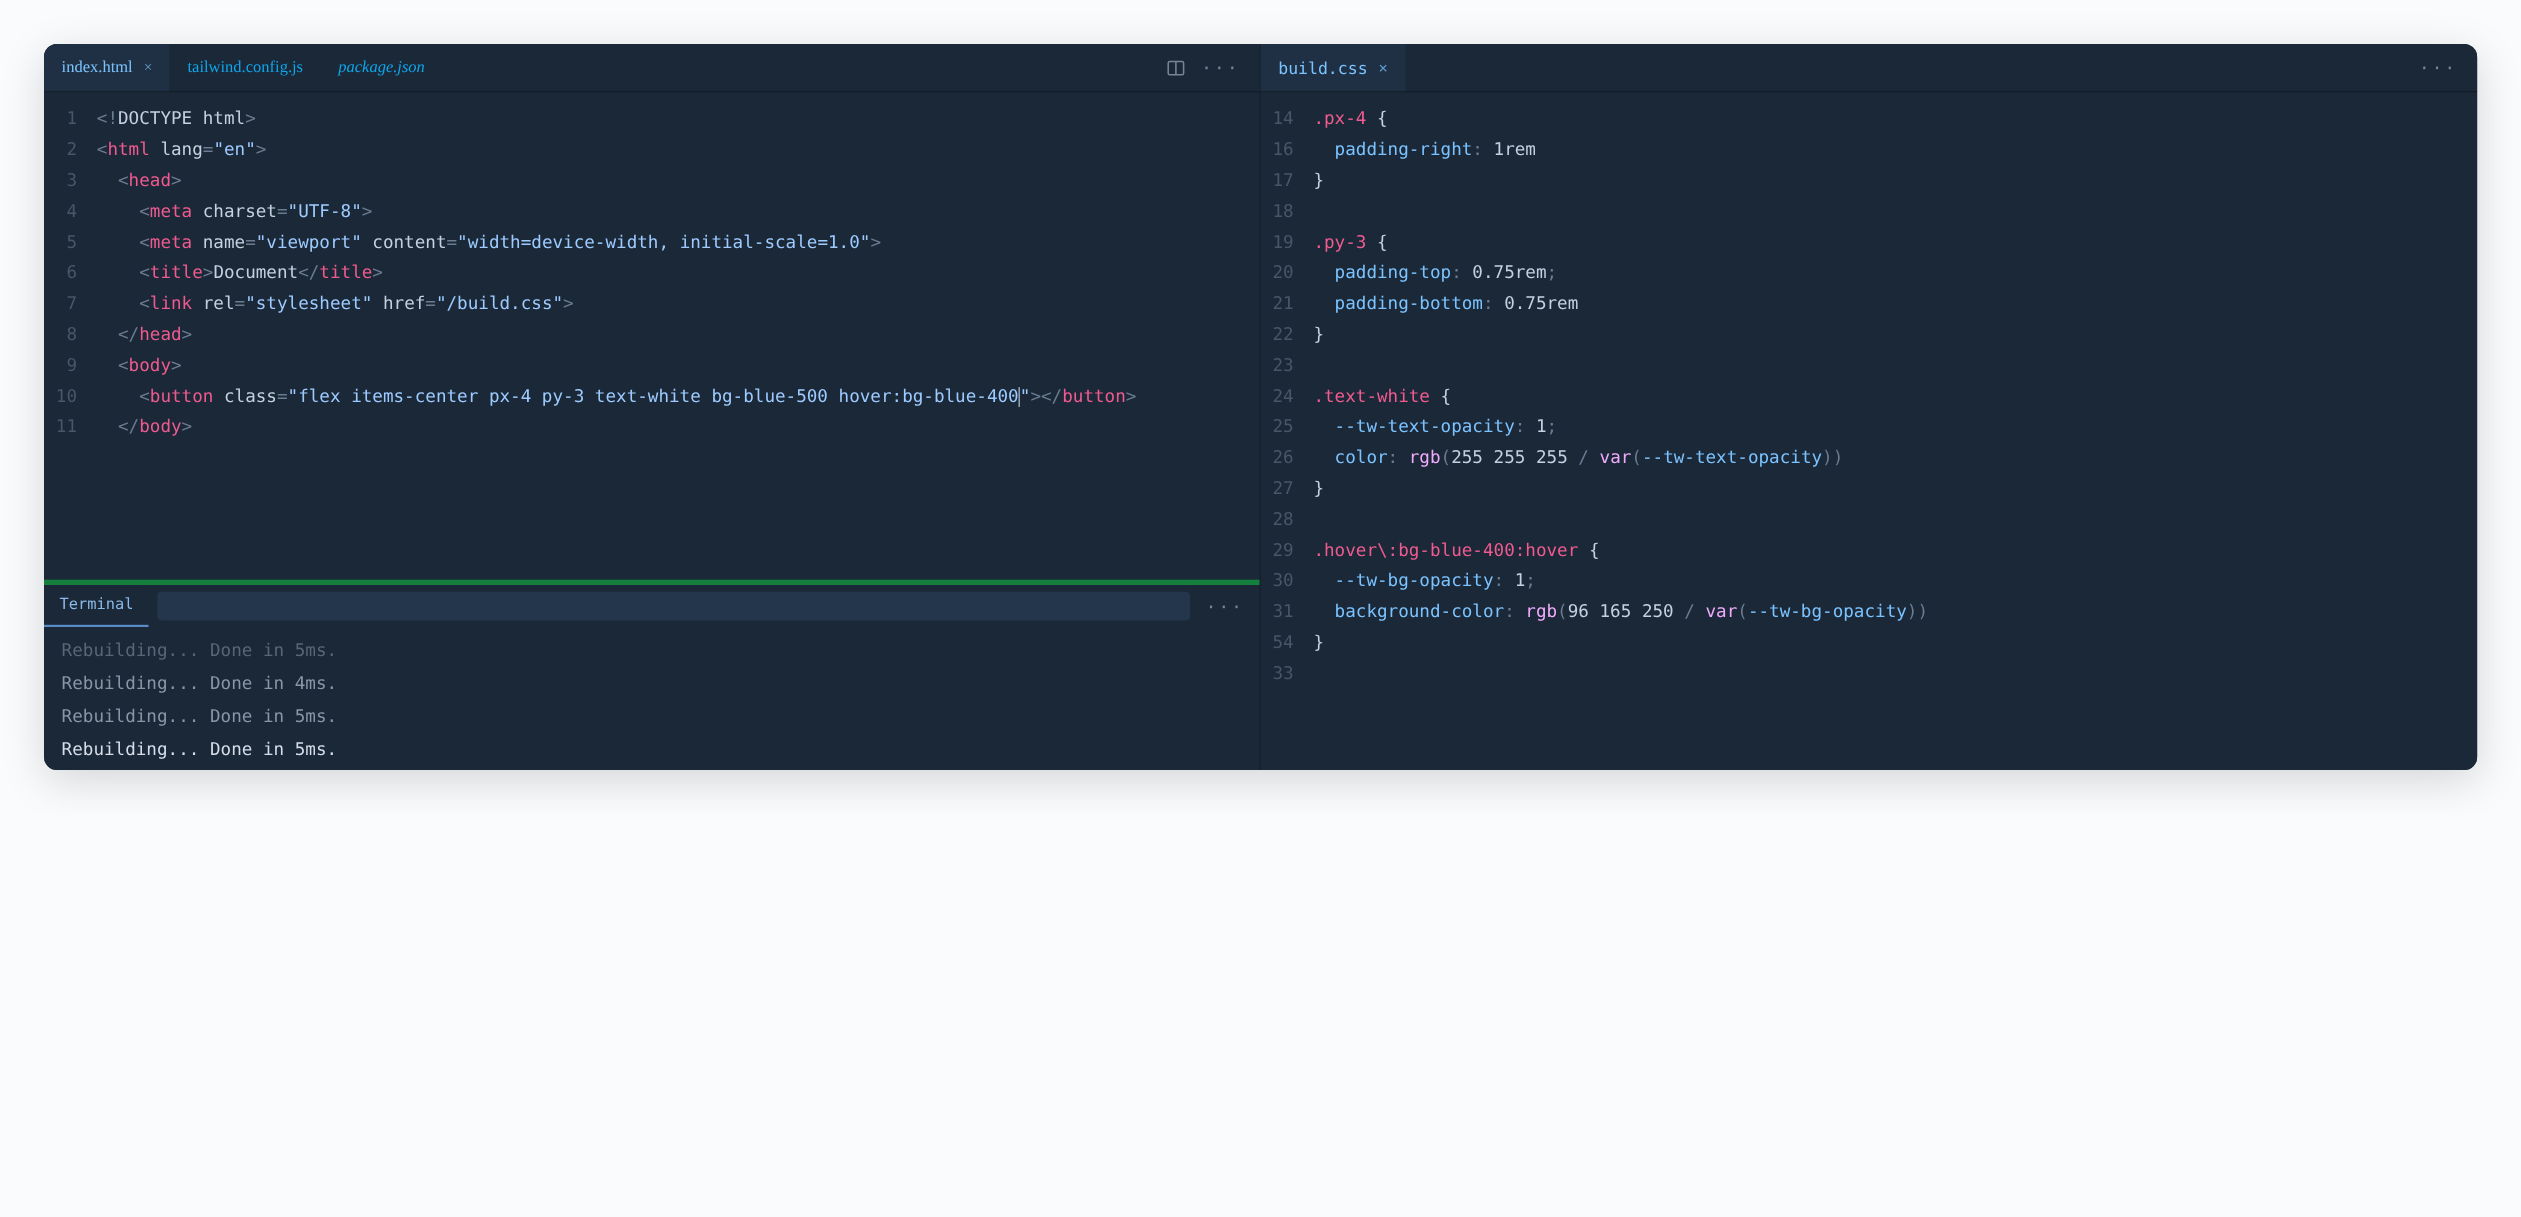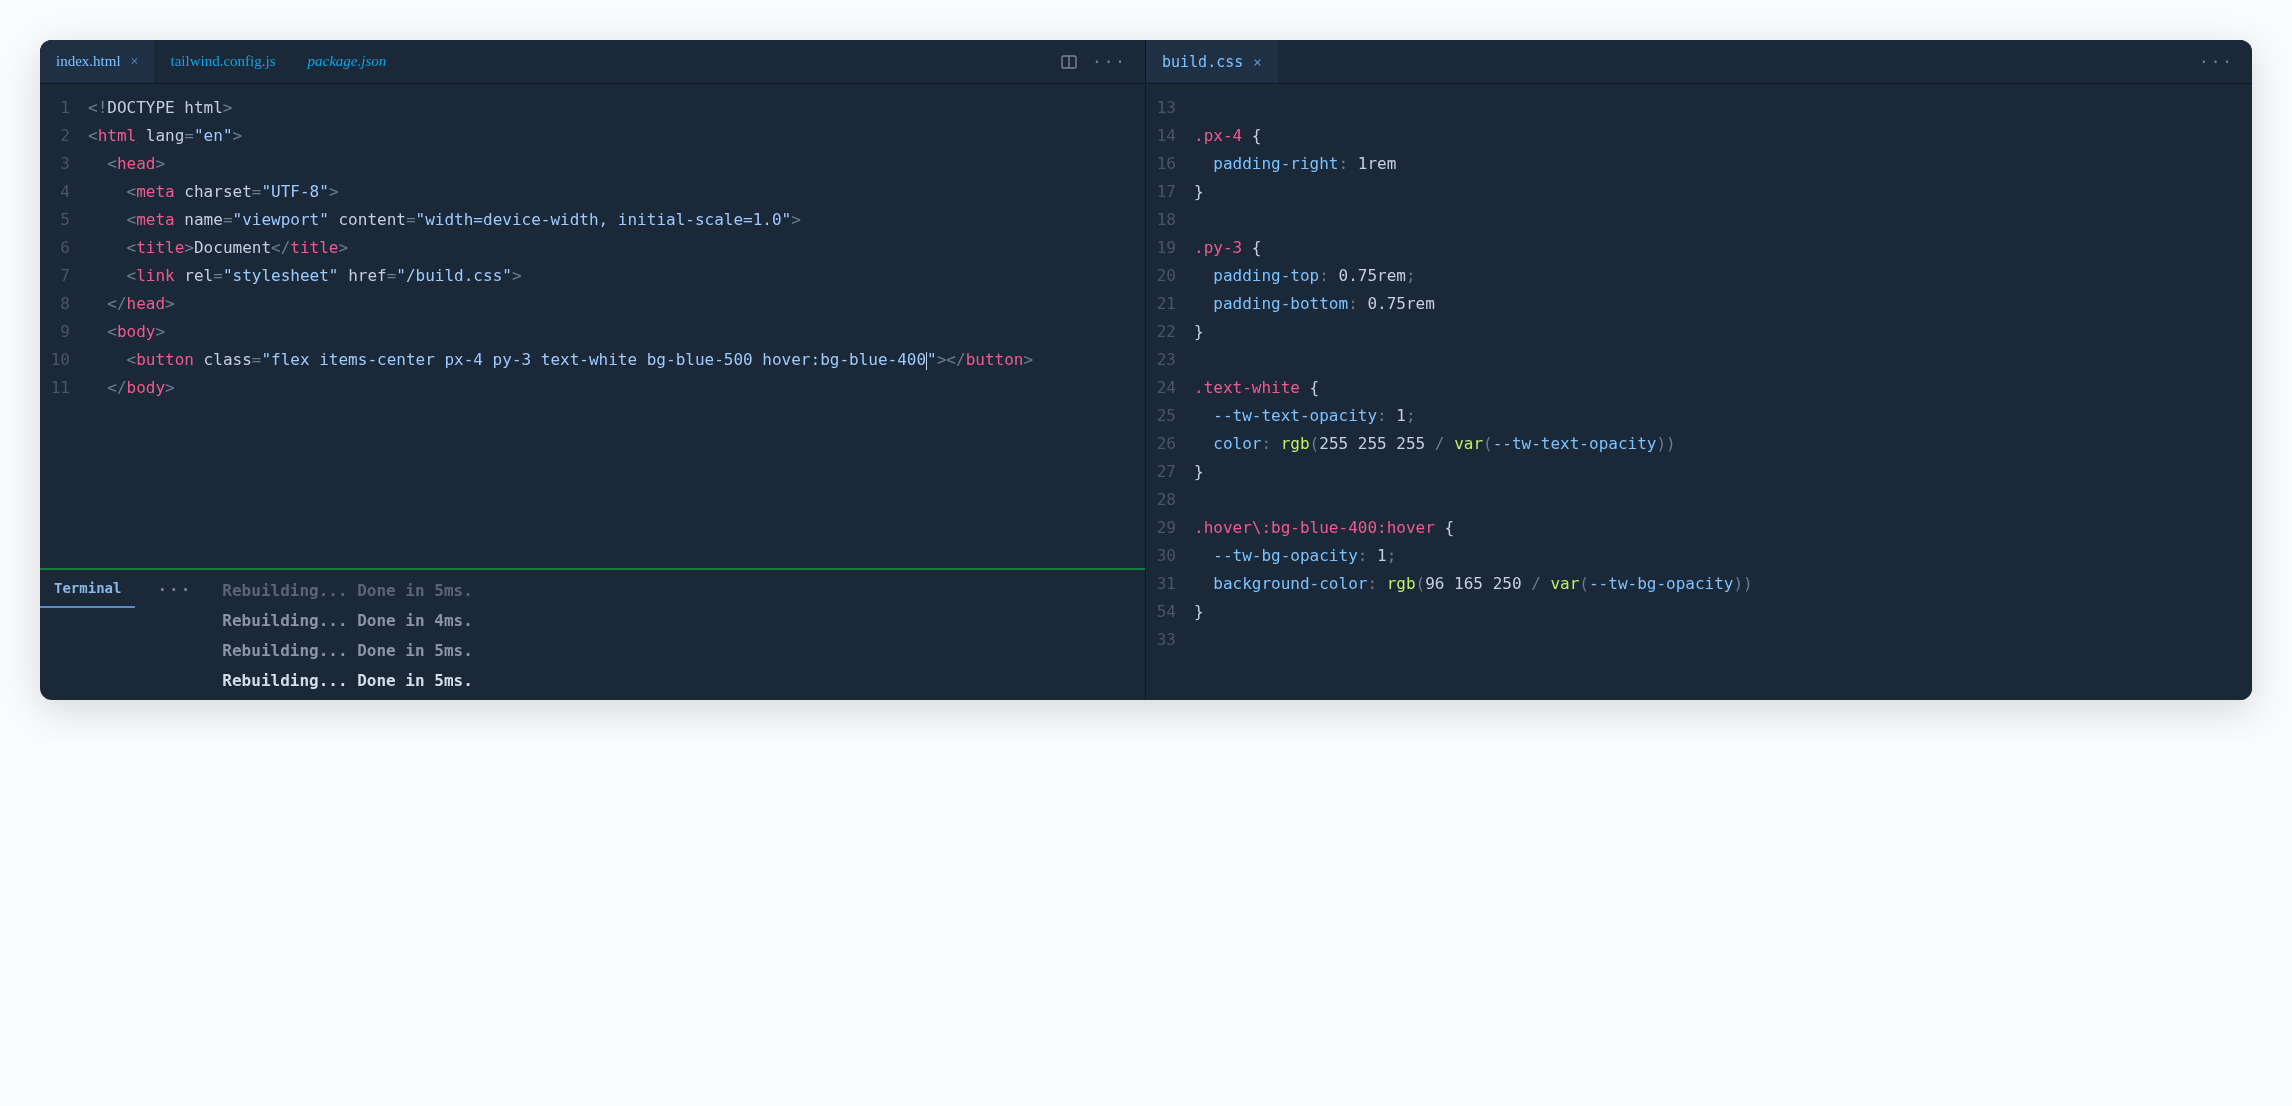--- a/index.html
+++ b/index.html
@@ -98,35 +98,34 @@
 
 .tok-punct { color: #6b7b90; }
 .tok-tag { color: #f05b8f; }
 .tok-attr { color: #c5d0e0; }
 .tok-str { color: #9dcbff; }
 .tok-doc { color: #c5d0e0; }
 .tok-sel { color: #f05b8f; margin-top: 16px; }
 .tok-prop { color: #7bc3ff; }
 .tok-val { color: #c5d0e0; }
 .tok-num { color: #c5d0e0; }
-.tok-fn { color: #bef264; text-align: center; }
+.tok-fn { color: #f0abfc; text-align: center; }
 .tok-brace { color: #c5d0e0; }
 .cursor {
   display: inline-block;
   width: 1px;
   height: 18px;
   background: #c5d0e0;
   vertical-align: middle;
 }
 
 .terminal-wrap {
-  border-top: 2px solid #15803d;
-  display: flex;
-  flex-direction: row;
-  font-weight: bold;
+  border-top: 5px solid #15803d;
+  display: flex;
+  flex-direction: column;
 }
 .terminal-tabs {
   display: flex;
   align-items: center;
   height: 38px;
   background: #1b2838;
   padding-right: 8px;
 }
 .term-tab {
   color: #89b9e8;
@@ -256,24 +255,20 @@
             <span>build.css</span>
             <span class="close">×</span>
           </div>
         </div>
       <div class="tabbar-actions">
         <span class="icon-btn" style="letter-spacing:2px;">···</span>
       </div>
     </div>
     <div class="code-area" id="right-code">
         <div class="code-line">
-          <div class="gutter">13</div>
-          <div class="code"></div>
-        </div>
-        <div class="code-line">
           <div class="gutter">14</div>
           <div class="code"><span class="tok-sel">.px-4</span><span class="tok-attr"> </span><span class="tok-brace">{</span></div>
         </div>
         <div class="code-line">
           <div class="gutter">16</div>
           <div class="code">  <span class="tok-prop">padding-right</span><span class="tok-punct">: </span><span class="tok-val">1rem</span></div>
         </div>
         <div class="code-line">
           <div class="gutter">17</div>
           <div class="code"><span class="tok-brace">}</span></div>

